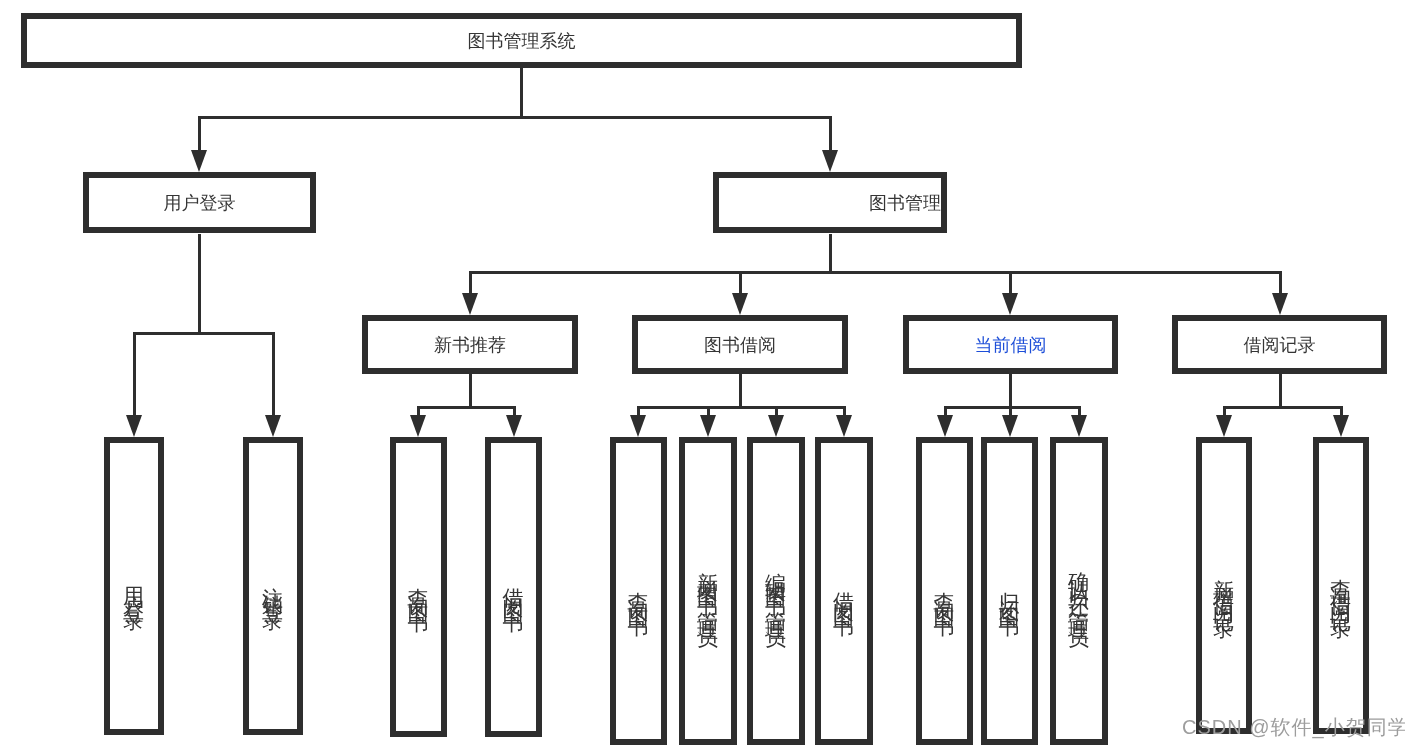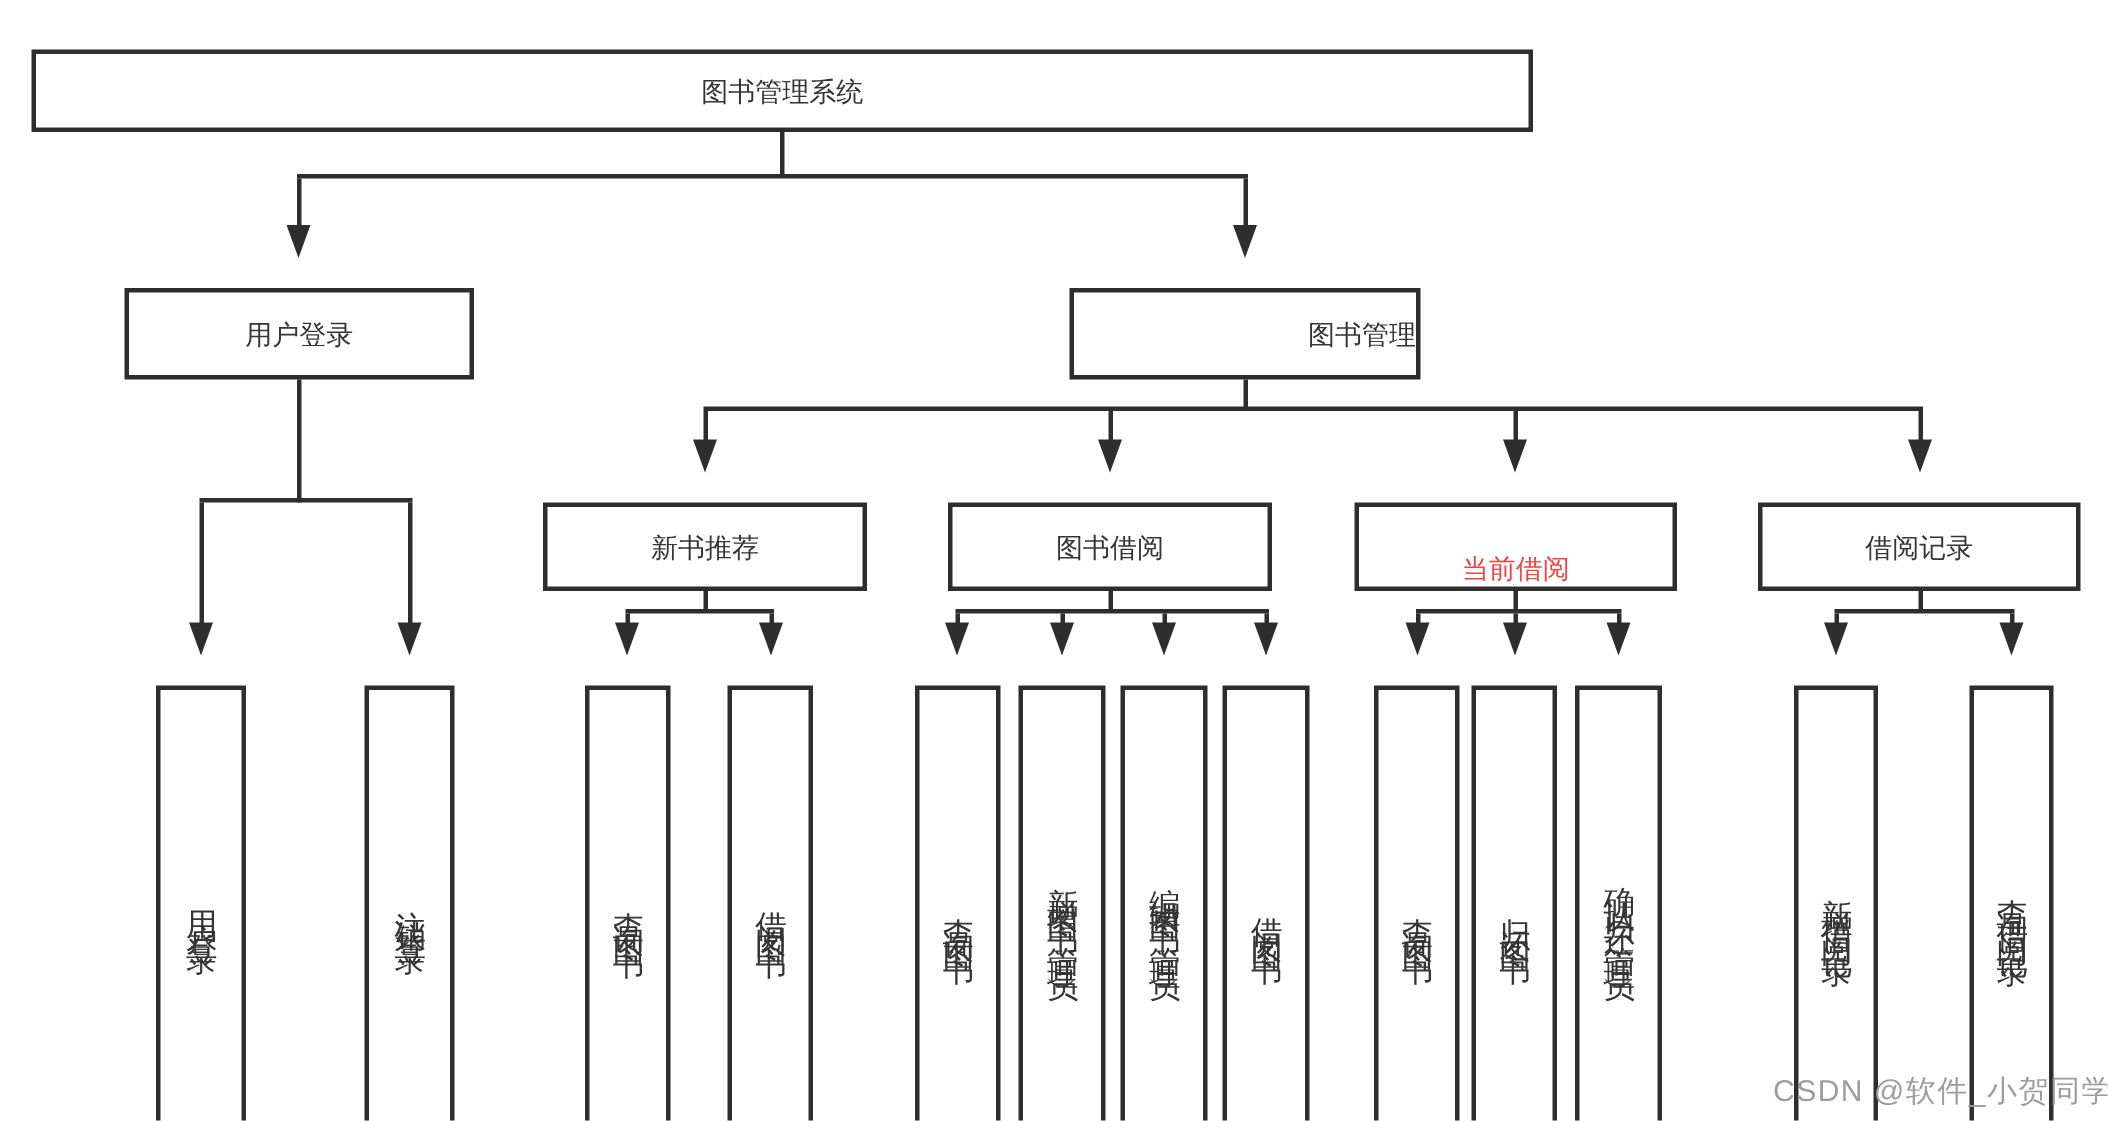--- a/index.html
+++ b/index.html
@@ -1,23 +1,23 @@
 <!DOCTYPE html>
 <html><head>
 <meta charset="utf-8">
 <style>
   html,body{margin:0;padding:0;background:#ffffff;}
   body{width:1405px;height:747px;position:relative;overflow:hidden;
        font-family:"Liberation Sans","DejaVu Sans",sans-serif;}
   #canvas{position:absolute;left:0;top:0;width:1405px;height:747px;}
   .node{
     position:absolute;box-sizing:border-box;
-    border:3px solid #701a75;background:#ffffff;
+    border:6px solid #701a75;background:#ffffff;
     display:flex;align-items:center;justify-content:center;
-    color:#353535;font-size:18px;z-index:2;margin-top:20px;
+    color:#353535;font-size:18px;z-index:2;
   }
   .node-label{white-space:nowrap;}
   .node.vertical{font-size:21px;}
   .node.vertical .node-label{
     writing-mode:vertical-rl;letter-spacing:8px;line-height:1;
   }
   .line{position:absolute;z-index:1;}
   .arrow{
     position:absolute;width:0;height:0;z-index:1;
     border-left:8px solid transparent;
@@ -93,21 +93,21 @@
     </div>
     <div class="node" style="left: 713px; top: 172px; width: 234px; height: 61px; border-color: rgb(46, 46, 46); color: rgb(53, 53, 53); justify-content: flex-end;">
       <span class="node-label">图书管理</span>
     </div>
     <div class="node" style="left: 632px; top: 315px; width: 216px; height: 59px; border-color: rgb(46, 46, 46); color: rgb(53, 53, 53);">
       <span class="node-label">图书借阅</span>
     </div>
     <div class="node" style="left: 362px; top: 315px; width: 216px; height: 59px; border-color: rgb(46, 46, 46); color: rgb(53, 53, 53);">
       <span class="node-label">新书推荐</span>
     </div>
-    <div class="node" style="left: 903px; top: 315px; width: 215px; height: 59px; border-color: rgb(46, 46, 46); color: #ef4444; align-items: flex-end;">
+    <div class="node" style="left: 903px; top: 315px; width: 215px; height: 59px; border-color: rgb(46, 46, 46); color: #1d4ed8;">
       <span class="node-label">当前借阅</span>
     </div>
     <div class="node" style="left: 1172px; top: 315px; width: 215px; height: 59px; border-color: rgb(46, 46, 46); color: rgb(53, 53, 53);">
       <span class="node-label">借阅记录</span>
     </div>
     <div class="node vertical" style="left: 104px; top: 437px; width: 60px; height: 298px; border-color: rgb(46, 46, 46); color: rgb(53, 53, 53);">
       <span class="node-label">用户登录</span>
     </div>
     <div class="node vertical" style="left: 243px; top: 437px; width: 60px; height: 298px; border-color: rgb(46, 46, 46); color: rgb(53, 53, 53);">
       <span class="node-label">注销登录</span>

